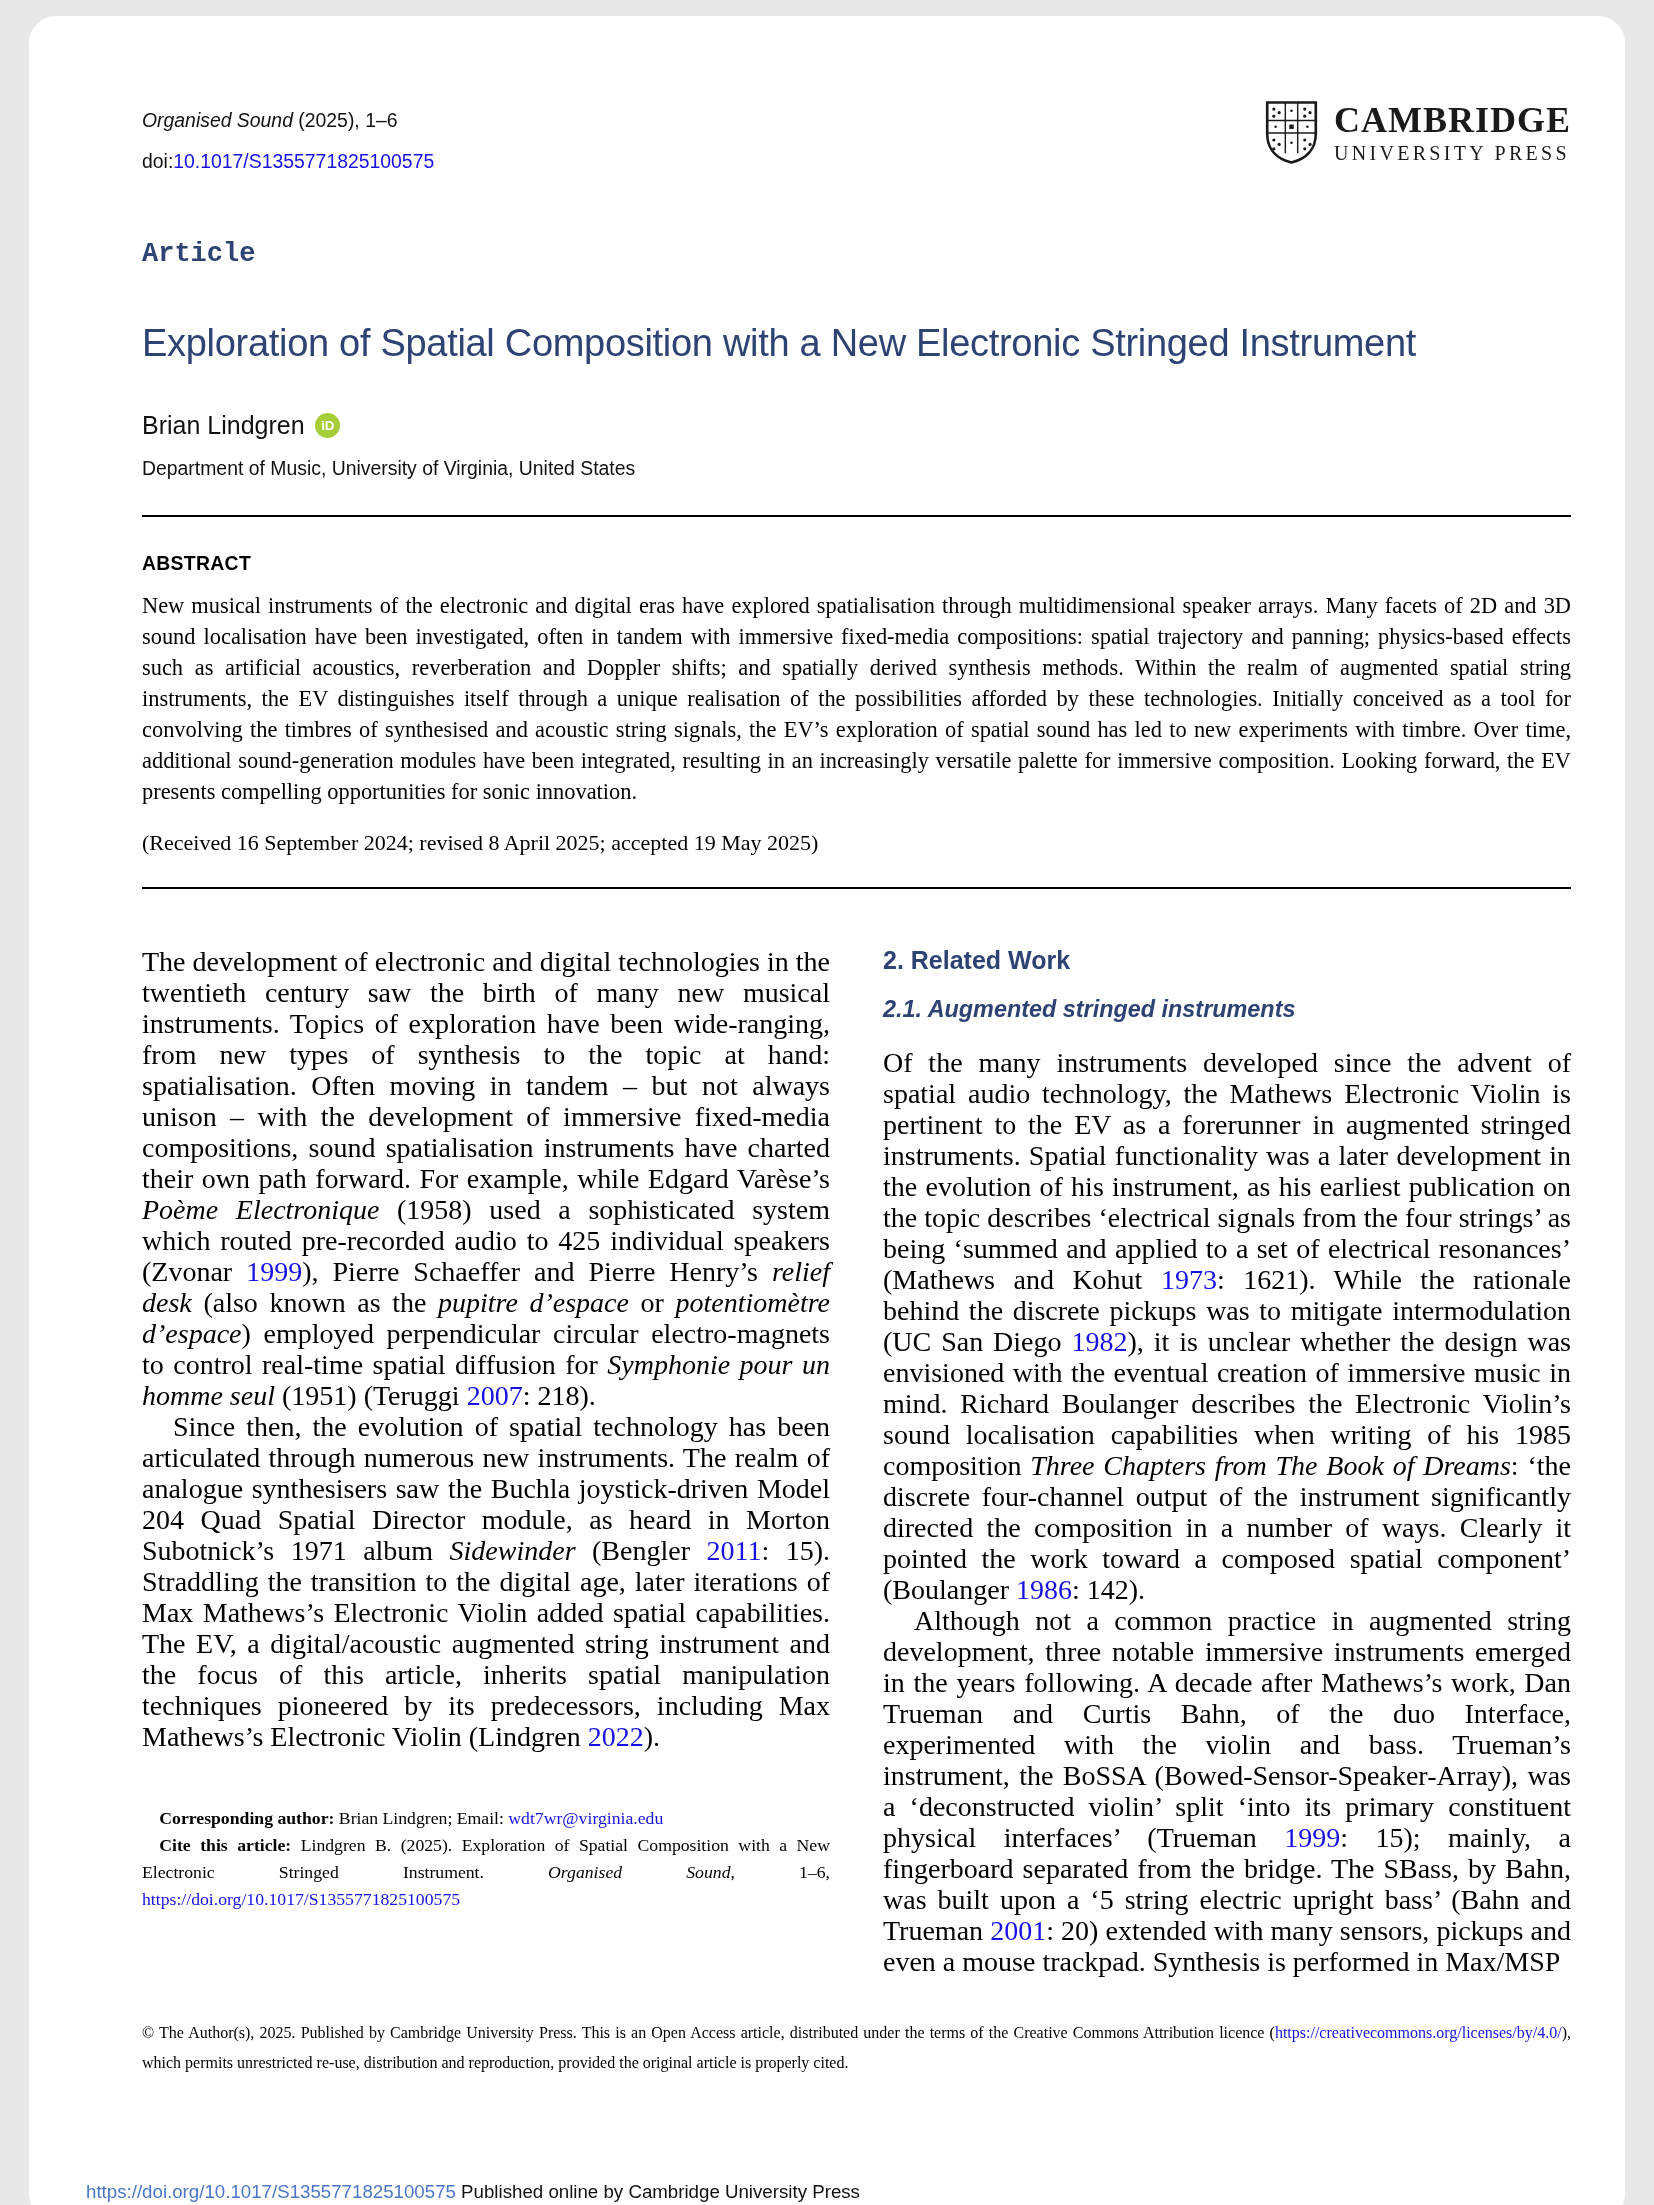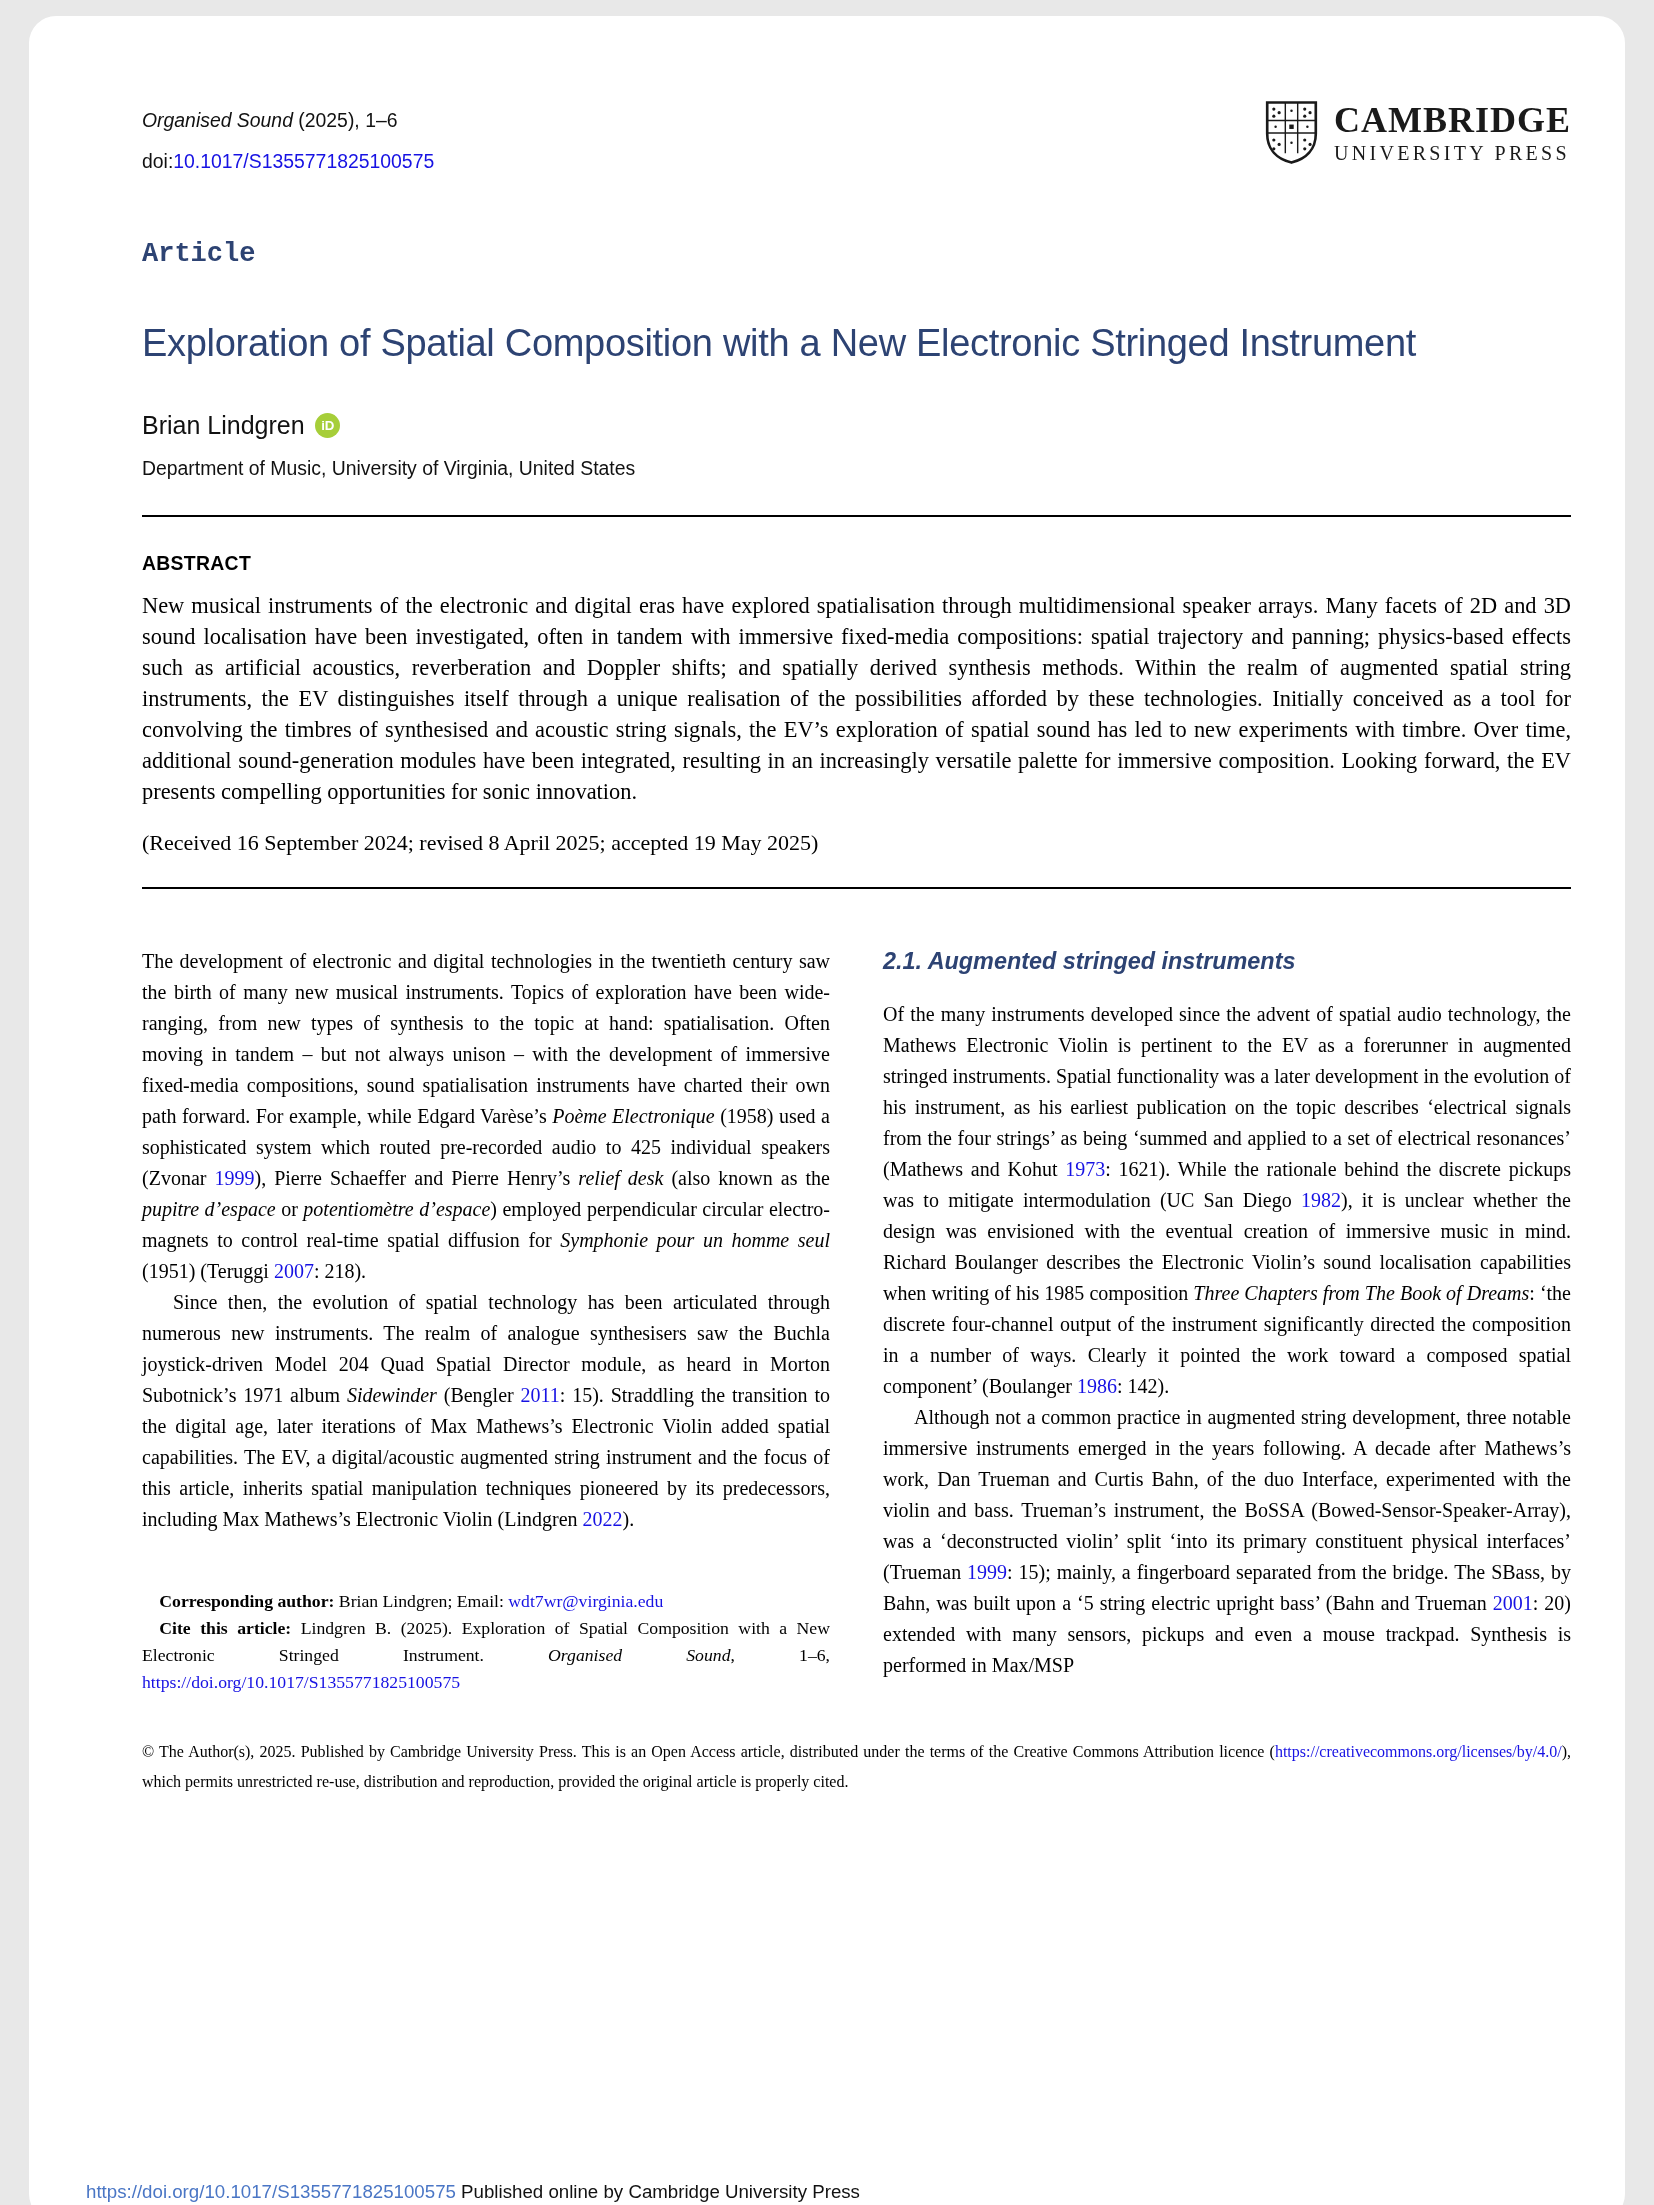--- a/index.html
+++ b/index.html
@@ -45,21 +45,21 @@
   .abs-body { margin-top:14.7px; font-size:22.4px; line-height:31px; text-align:justify; }
   .received { margin-top:14.7px; font-size:22px; }
 
   .cols { display:flex; gap:53px; margin-top:57px; align-items:flex-start; }
   .col  { width:688px; }
 
   .sec    { font-family:"Liberation Sans", sans-serif; font-weight:bold; font-size:25px;
             color:var(--navy,#2d4373); margin:0 0 21.4px 0; }
   .subsec { font-family:"Liberation Sans", sans-serif; font-weight:bold; font-style:italic;
             font-size:23.4px; color:var(--navy,#2d4373); margin:2.7px 0 24px 0; }
-  .body-par { font-size:20px; line-height:31px; text-align:justify; margin:0; }
+  .body-par { font-size:28px; line-height:31px; text-align:justify; margin:0; }
   .body-par.indent { text-indent:31px; }
 
   .footnotes { margin-top:53px; }
   .fn { font-size:17.7px; line-height:27px; text-align:justify; text-indent:17.3px; margin:0; }
 
   .copyright { margin-top:41px; font-size:16px; line-height:30px; text-align:justify; }
 
   .pagefoot { position:absolute; left:57px; top:2165px;
               font-family:"Liberation Sans", sans-serif; font-size:18.7px; color:#111; }
   .pagefoot a { color:var(--footer-link,#4a76c5); text-decoration:none; }
@@ -136,20 +136,21 @@
         <p class="body-par"><span>The development of electronic and digital technologies in the twentieth century saw the birth of many new musical instruments. Topics of exploration have been wide-ranging, from new types of synthesis to the topic at hand: spatialisation. Often moving in tandem – but not always unison – with the development of immersive fixed-media compositions, sound spatialisation instruments have charted their own path forward. For example, while Edgard Varèse’s </span><span class="it">Poème Electronique</span><span> (1958) used a sophisticated system which routed pre-recorded audio to 425 individual speakers (Zvonar </span><a class="lnk">1999</a><span>), Pierre Schaeffer and Pierre Henry’s </span><span class="it">relief desk</span><span> (also known as the </span><span class="it">pupitre d’espace</span><span> or </span><span class="it">potentiomètre d’espace</span><span>) employed perpendicular circular electro-magnets to control real-time spatial diffusion for </span><span class="it">Symphonie pour un homme seul</span><span> (1951) (Teruggi </span><a class="lnk">2007</a><span>: 218).</span></p>
         <p class="body-par indent"><span>Since then, the evolution of spatial technology has been articulated through numerous new instruments. The realm of analogue synthesisers saw the Buchla joystick-driven Model 204 Quad Spatial Director module, as heard in Morton Subotnick’s 1971 album </span><span class="it">Sidewinder</span><span> (Bengler </span><a class="lnk">2011</a><span>: 15). Straddling the transition to the digital age, later iterations of Max Mathews’s Electronic Violin added spatial capabilities. The EV, a digital/acoustic augmented string instrument and the focus of this article, inherits spatial manipulation techniques pioneered by its predecessors, including Max Mathews’s Electronic Violin (Lindgren </span><a class="lnk">2022</a><span>).</span></p>
 
         <div class="footnotes">
           <p class="fn"><span class="bd">Corresponding author:</span><span> Brian Lindgren; Email: </span><a class="lnk">wdt7wr@virginia.edu</a></p>
           <p class="fn"><span class="bd">Cite this article:</span><span> Lindgren B. (2025). Exploration of Spatial Composition with a New Electronic Stringed Instrument. </span><span class="it">Organised Sound</span><span>, 1–6, </span><a class="lnk">https://doi.org/10.1017/S1355771825100575</a></p>
         </div>
       </div>
 
       <div class="col">
+        <h2 class="sec">2. Related Work</h2>
         <h3 class="subsec">2.1. Augmented stringed instruments</h3>
         <p class="body-par"><span>Of the many instruments developed since the advent of spatial audio technology, the Mathews Electronic Violin is pertinent to the EV as a forerunner in augmented stringed instruments. Spatial functionality was a later development in the evolution of his instrument, as his earliest publication on the topic describes ‘electrical signals from the four strings’ as being ‘summed and applied to a set of electrical resonances’ (Mathews and Kohut </span><a class="lnk">1973</a><span>: 1621). While the rationale behind the discrete pickups was to mitigate intermodulation (UC San Diego </span><a class="lnk">1982</a><span>), it is unclear whether the design was envisioned with the eventual creation of immersive music in mind. Richard Boulanger describes the Electronic Violin’s sound localisation capabilities when writing of his 1985 composition </span><span class="it">Three Chapters from The Book of Dreams</span><span>: ‘the discrete four-channel output of the instrument significantly directed the composition in a number of ways. Clearly it pointed the work toward a composed spatial component’ (Boulanger </span><a class="lnk">1986</a><span>: 142).</span></p>
         <p class="body-par indent"><span>Although not a common practice in augmented string development, three notable immersive instruments emerged in the years following. A decade after Mathews’s work, Dan Trueman and Curtis Bahn, of the duo Interface, experimented with the violin and bass. Trueman’s instrument, the BoSSA (Bowed-Sensor-Speaker-Array), was a ‘deconstructed violin’ split ‘into its primary constituent physical interfaces’ (Trueman </span><a class="lnk">1999</a><span>: 15); mainly, a fingerboard separated from the bridge. The SBass, by Bahn, was built upon a ‘5 string electric upright bass’ (Bahn and Trueman </span><a class="lnk">2001</a><span>: 20) extended with many sensors, pickups and even a mouse trackpad. Synthesis is performed in Max/MSP</span></p>
       </div>
     </div>
 
     <p class="copyright"><span>© The Author(s), 2025. Published by Cambridge University Press. This is an Open Access article, distributed under the terms of the Creative Commons Attribution licence (</span><a class="lnk">https://creativecommons.org/licenses/by/4.0/</a><span>), which permits unrestricted re-use, distribution and reproduction, provided the original article is properly cited.</span></p>
   </div>
 
   <div class="pagefoot">

